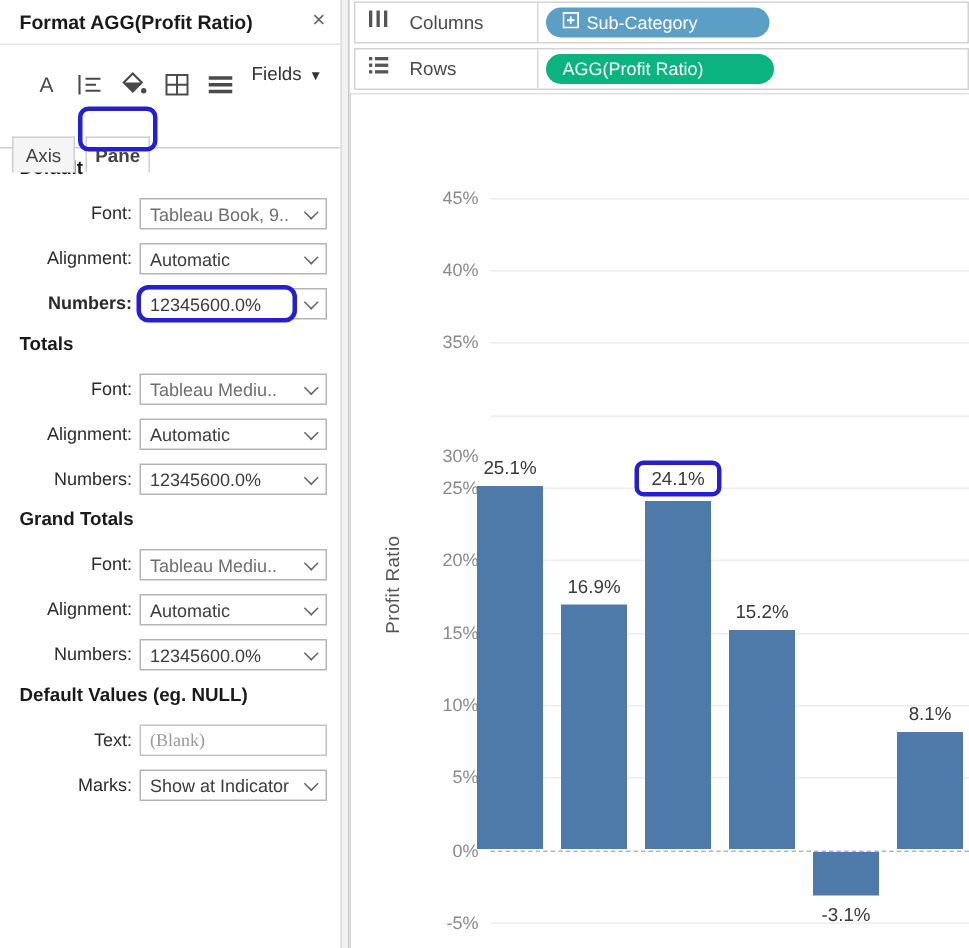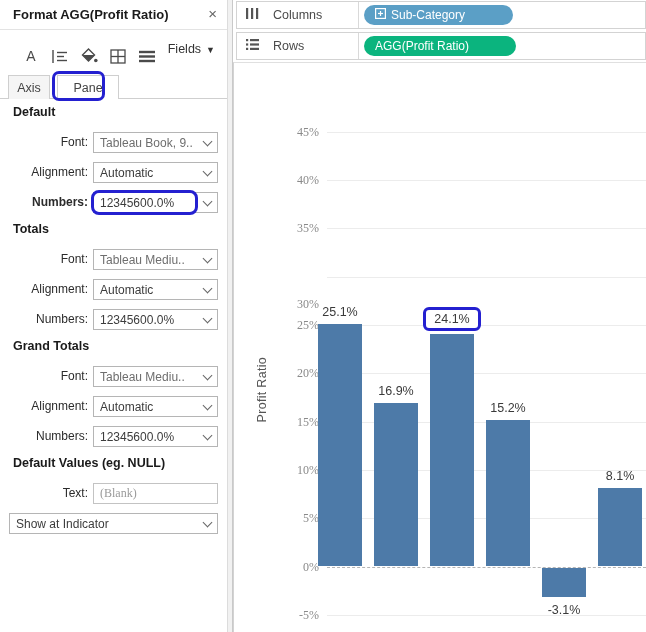--- a/index.html
+++ b/index.html
@@ -12,24 +12,24 @@
   .panel-title { position:absolute; left:13px; top:7px; font-size:13px; font-weight:bold; color:#1a1a1a; }
   .close-x { position:absolute; right:10px; top:5px; font-size:15px; color:#666; cursor:default; }
 
   .toolbar { position:relative; height:40px; padding:12px 0 0 22px; display:flex; gap:11px; align-items:center; }
   .tbicon { width:18px; height:17px; display:flex; align-items:center; justify-content:center; color:#4a4a4a; }
   .tb-a { font-size:14px; color:#4a4a4a; }
   .fields-btn { position:absolute; right:12px; top:12px; font-size:12.5px; color:#333;text-align:center; }
   .fields-caret { display:inline-block; margin-left:5px; font-size:9px; color:#333; }
 
   .tabsbar { position:relative; height:25px; margin-top:4px; border-bottom:1px solid #cfcfcf; }
-  .tab { position:absolute; top:1px; height:24px; border:1px solid #cfcfcf; border-bottom:none;
+  .tab { position:absolute; top:17px; height:24px; border:1px solid #cfcfcf; border-bottom:none;
          font-size:12.5px; color:#444; display:flex; align-items:center; justify-content:center; }
   .tab-axis { left:8px; width:42px; background:#f5f5f5; }
-  .tab-pane { left:57px; width:62px; background:#fff; }
+  .tab-pane { left:57px; width:43px; background:#fff;font-weight:bold; }
   .tab-ring { position:absolute; left:52px; top:-3px; width:53px; height:30px;
               border:3px solid var(--hl); border-radius:7px; pointer-events:none; z-index:3; }
 
   .panel-content { padding:2px 9px 0 9px; }
   .sect-h { font-size:12.5px; font-weight:bold; color:#1a1a1a; margin:4px 0 11px 4px; height:16px; }
   .frow { display:flex; height:21px; margin-bottom:9px; }
   .flabel { width:84px; text-align:right; padding-right:5px; font-size:12px; color:#2b2b2b; line-height:21px; }
   .flabel.bold { font-weight:bold; }
   .sel, .tinput { position:relative; flex:1; height:21px; border:1px solid #b5b5b5; background:#fff;
          font-size:12px; line-height:19px; }
@@ -59,21 +59,21 @@
           font-size:12px; display:flex; align-items:center; padding:0 10px 1px 11px; gap:5px; white-space:nowrap; }
   .pill-dim { background:var(--pill-dim); width:149px; }
   .pill-meas { background:var(--pill-meas); width:152px; }
 
   
   .chart { position:absolute; left:233px; top:62px; width:413px; height:570px; background:#fff;
            border-left:1px solid #d3d3d3; border-top:1px solid #e0e0e0; }
   .gridline { position:absolute; height:1px; background:#ececec; right:0; }
   .gridline.zero { background:none; height:0; border-top:1px dashed #b5b5b5; }
   .ytick { position:absolute; left:35px; width:50px; height:16px; line-height:16px; text-align:right;
-           font-size:12px; color:#8a8a8a;font-family:Liberation Serif, serif; }
+           font-size:12px; color:#8a8a8a; }
   .bar { position:absolute; background:var(--bar); }
   .bar-label { position:absolute; width:60px; height:16px; line-height:16px; text-align:center;
            font-size:12.5px; color:#3a3a3a; }
   .bar-label.hl { width:58px; height:24px; line-height:18px; border:3px solid var(--hl);
            border-radius:6px; background:#fff; z-index:2; }
   .ylabel { position:absolute; left:21px; top:294px; writing-mode:vertical-rl; transform:rotate(180deg);
            font-size:12.5px; color:#555; letter-spacing:0.3px; }
 </style>
 </head>
 <body>
@@ -203,20 +203,21 @@
     </div>
 
     <div class="sect-h">Default Values (eg. NULL)</div>
     <div class="frow">
       <span class="flabel">Text:</span>
       <div class="tinput">
         <input placeholder="(Blank)" style="">
       </div>
     </div>
     <div class="frow">
+      <span class="flabel">Marks:</span>
       <div class="sel">
         <span class="selval">Show at Indicator</span>
         <span class="chev"></span>
       </div>
     </div>
 
   </div>
 </div>
 
 <div class="vsep"></div>

